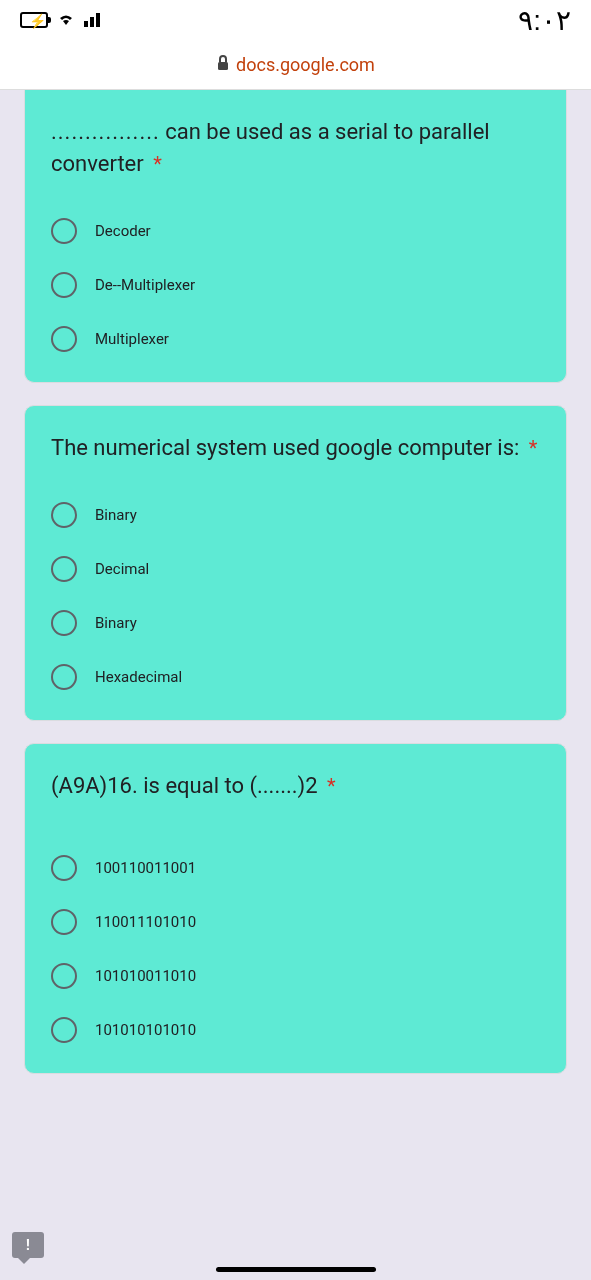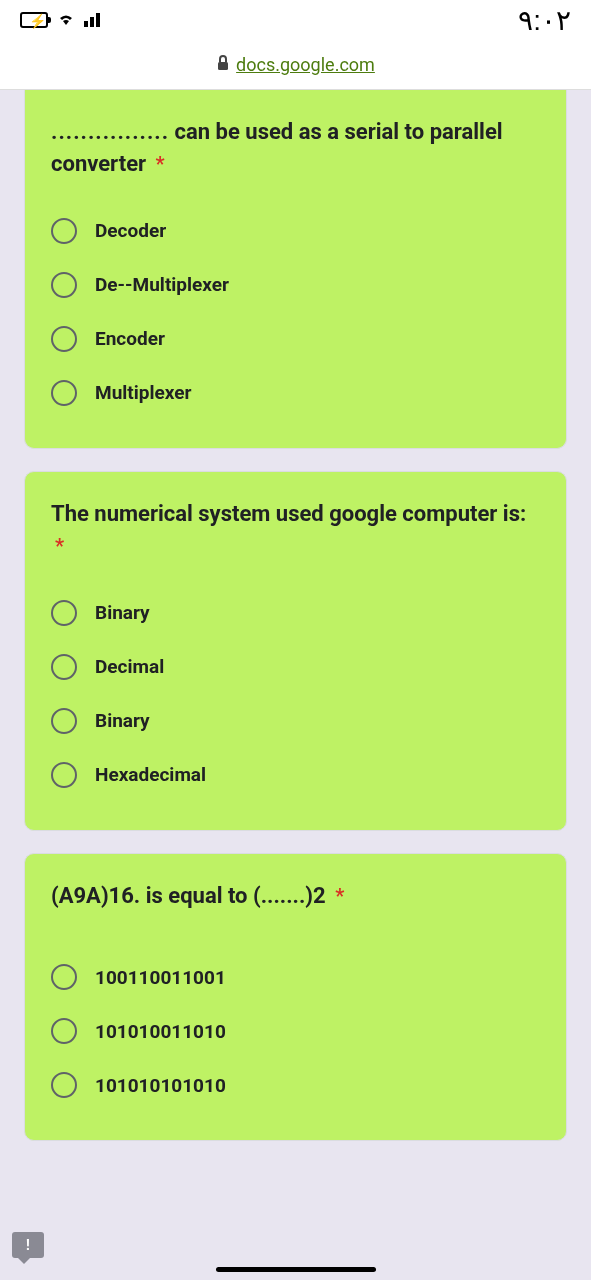--- a/index.html
+++ b/index.html
@@ -29,33 +29,31 @@
     .wifi-icon { font-size: 20px; }
     .signal-icon { font-size: 20px; letter-spacing:-2px;}
     .url-bar {
       height: 50px;
       background: #fff;
       display: flex;
       align-items: center;
       justify-content: center;
       gap: 6px;
       font-size: 18px;
-      color: #4d7c0f;
+      color: #c2410c;
       border-bottom: 1px solid #ddd;
-      text-decoration: underline;
     }
     .lock-icon { font-size: 15px; }
     .content { padding: 0 24px; }
     .card {
-      background: #bef264;
+      background: #5eead4;
       border-radius: 10px;
-      padding: 26px 26px 28px 26px;
+      padding: 26px 26px 16px 26px;
       margin-top: 22px;
       border: 1px solid #dadce0;
-      font-weight: bold;
     }
     .question-title {
       font-size: 22px;
       color: #202124;
       line-height: 1.45;
       margin-bottom: 24px;
       display: block;
     }
     .required { color: #d93025; margin-left: 4px; font-size: 20px;}
     .option {
@@ -65,21 +63,21 @@
       padding: 14px 0;
     }
     .radio {
       width: 26px;
       height: 26px;
       border: 2.5px solid #5f6368;
       border-radius: 50%;
       flex-shrink: 0;
     }
     .option-label {
-      font-size: 19px;
+      font-size: 15px;
       color: #202124;
       text-align: right;
     }
     .feedback-chip {
       position: absolute;
       left: 12px;
       bottom: 22px;
       width: 32px;
       height: 26px;
       background: #8a8a94;
@@ -158,24 +156,20 @@
     <div class="option">
       <div class="radio"></div>
       <span class="option-label">Decoder</span>
     </div>
     <div class="option">
       <div class="radio"></div>
       <span class="option-label">De--Multiplexer</span>
     </div>
     <div class="option">
       <div class="radio"></div>
-      <span class="option-label">Encoder</span>
-    </div>
-    <div class="option">
-      <div class="radio"></div>
       <span class="option-label">Multiplexer</span>
     </div>
   </div>
 
   <div class="card">
     <div class="question-title">
       <span>The numerical system used google computer is:</span>
       <span class="required">*</span>
     </div>
     <div class="option">
@@ -199,20 +193,24 @@
   <div class="card">
     <div class="question-title q3-title">
       <span>(A9A)16. is equal to (.......)2 </span><span class="required">*</span>
     </div>
     <div class="option">
       <div class="radio"></div>
       <span class="option-label">100110011001</span>
     </div>
     <div class="option">
       <div class="radio"></div>
+      <span class="option-label">110011101010</span>
+    </div>
+    <div class="option">
+      <div class="radio"></div>
       <span class="option-label">101010011010</span>
     </div>
     <div class="option">
       <div class="radio"></div>
       <span class="option-label">101010101010</span>
     </div>
   </div>
 
 </div>
 

